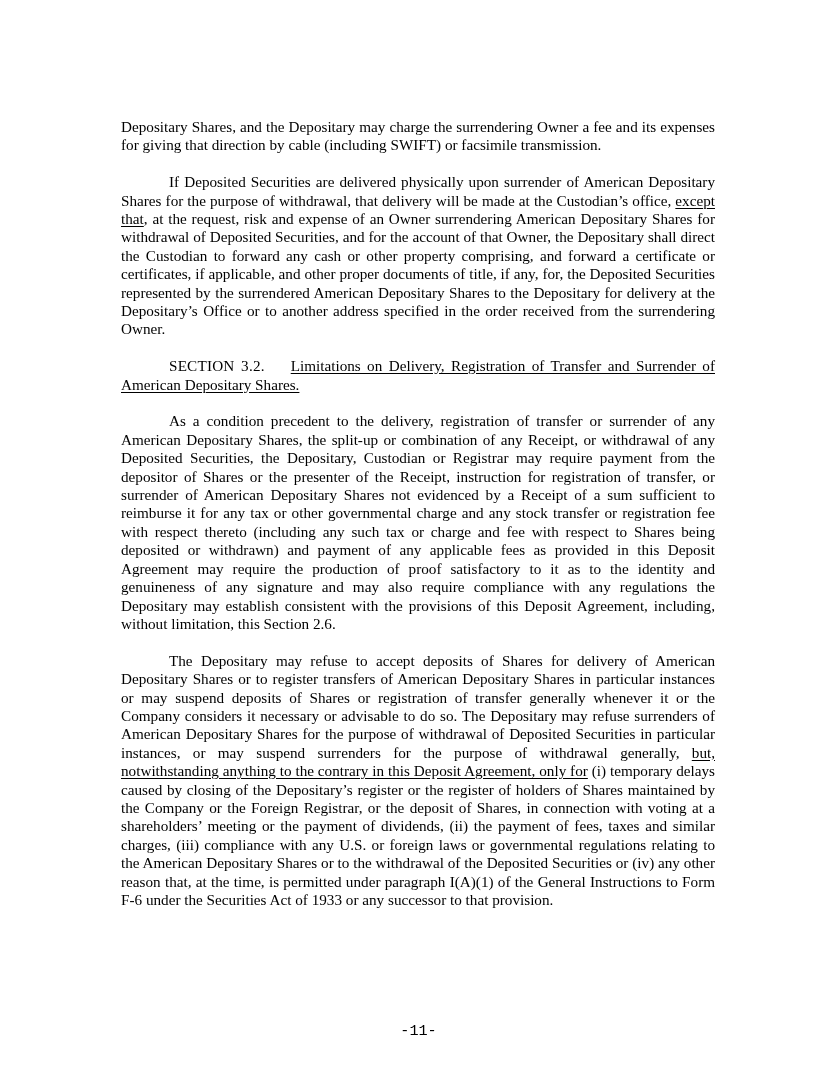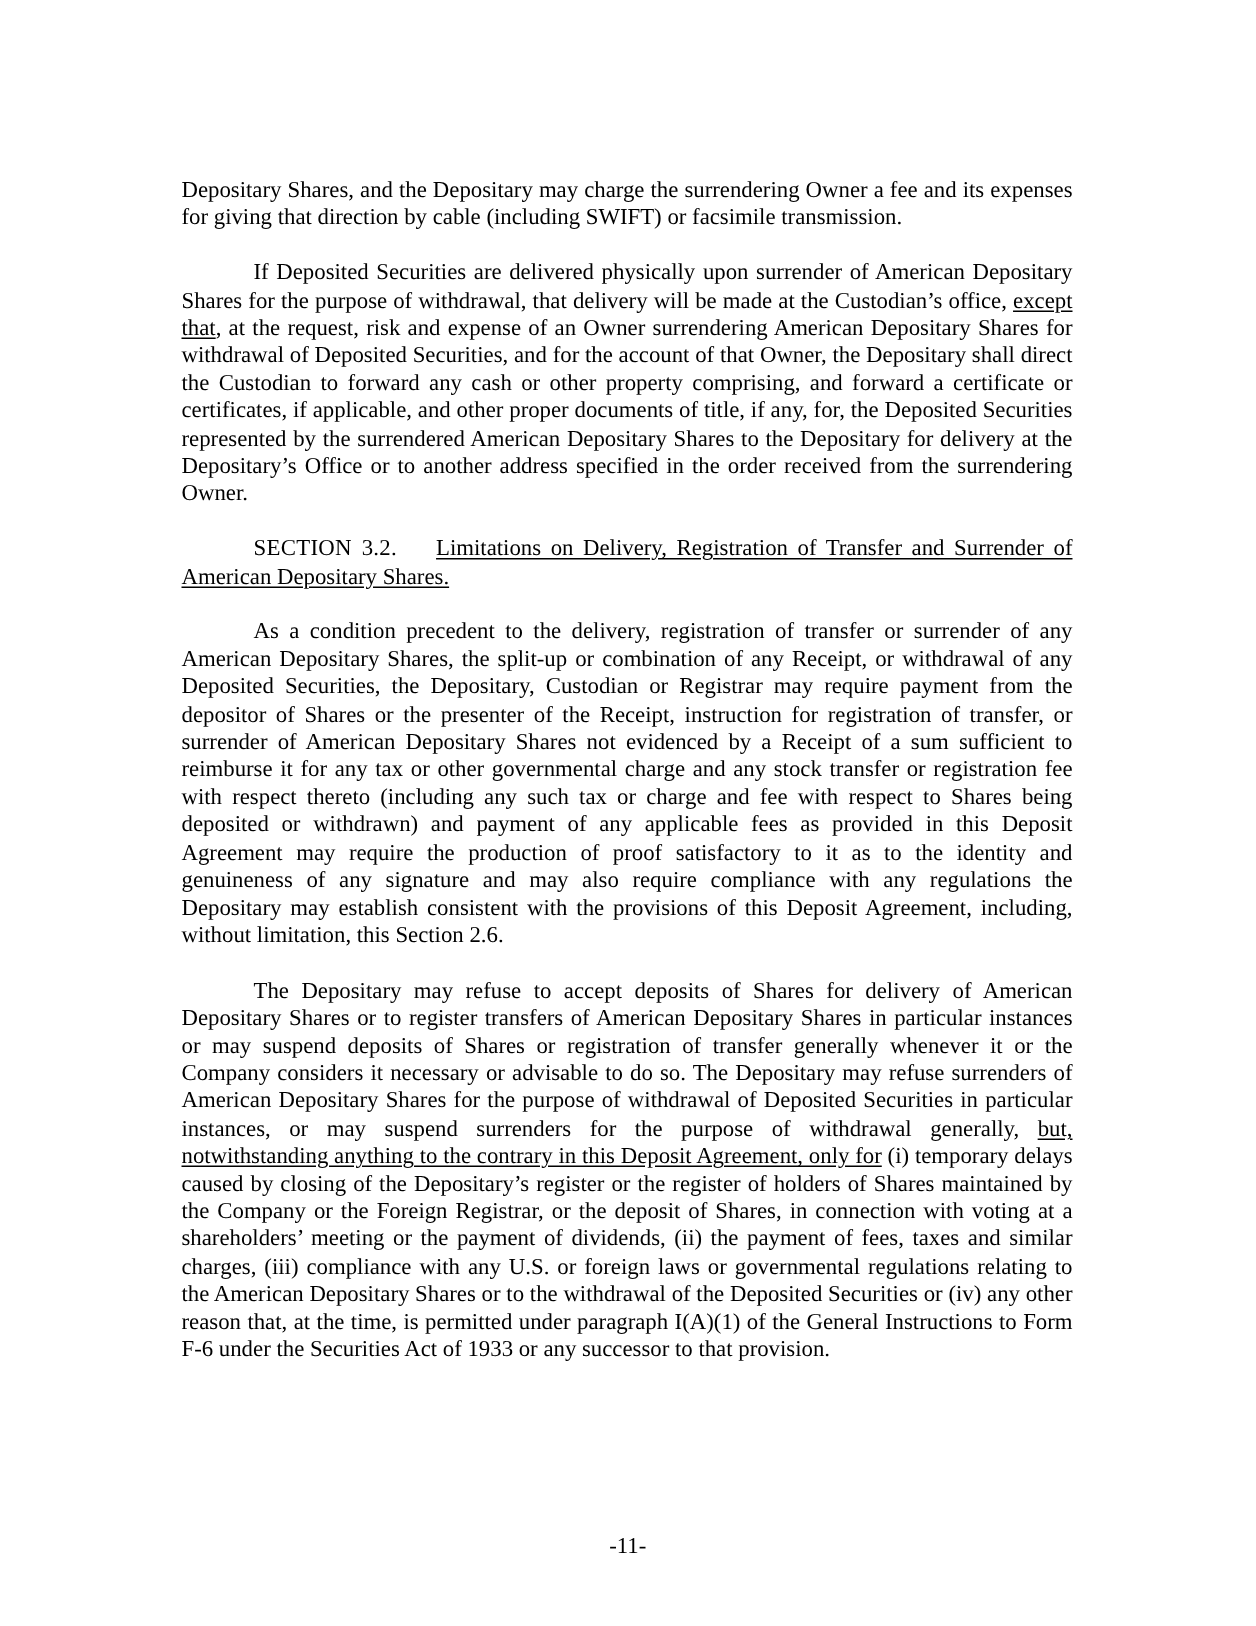--- a/index.html
+++ b/index.html
@@ -64,21 +64,21 @@
     text-decoration: underline;
     text-underline-offset: 2px;
   }
   .footer {
     position: absolute;
     left: 0;
     top: 1022px;
     width: 837px;
     text-align: center;
     font-size: 15.2px;
-    font-family: Liberation Serif, serif;
+    font-family: Liberation Mono, monospace;
   }
 </style>
 </head>
 <body>
 
 <div class="page">
   <div class="content">
 
     <p class="first">Depositary Shares, and the Depositary may charge the surrendering Owner a fee and its expenses for giving that direction by cable (including SWIFT) or facsimile transmission.</p>
 

